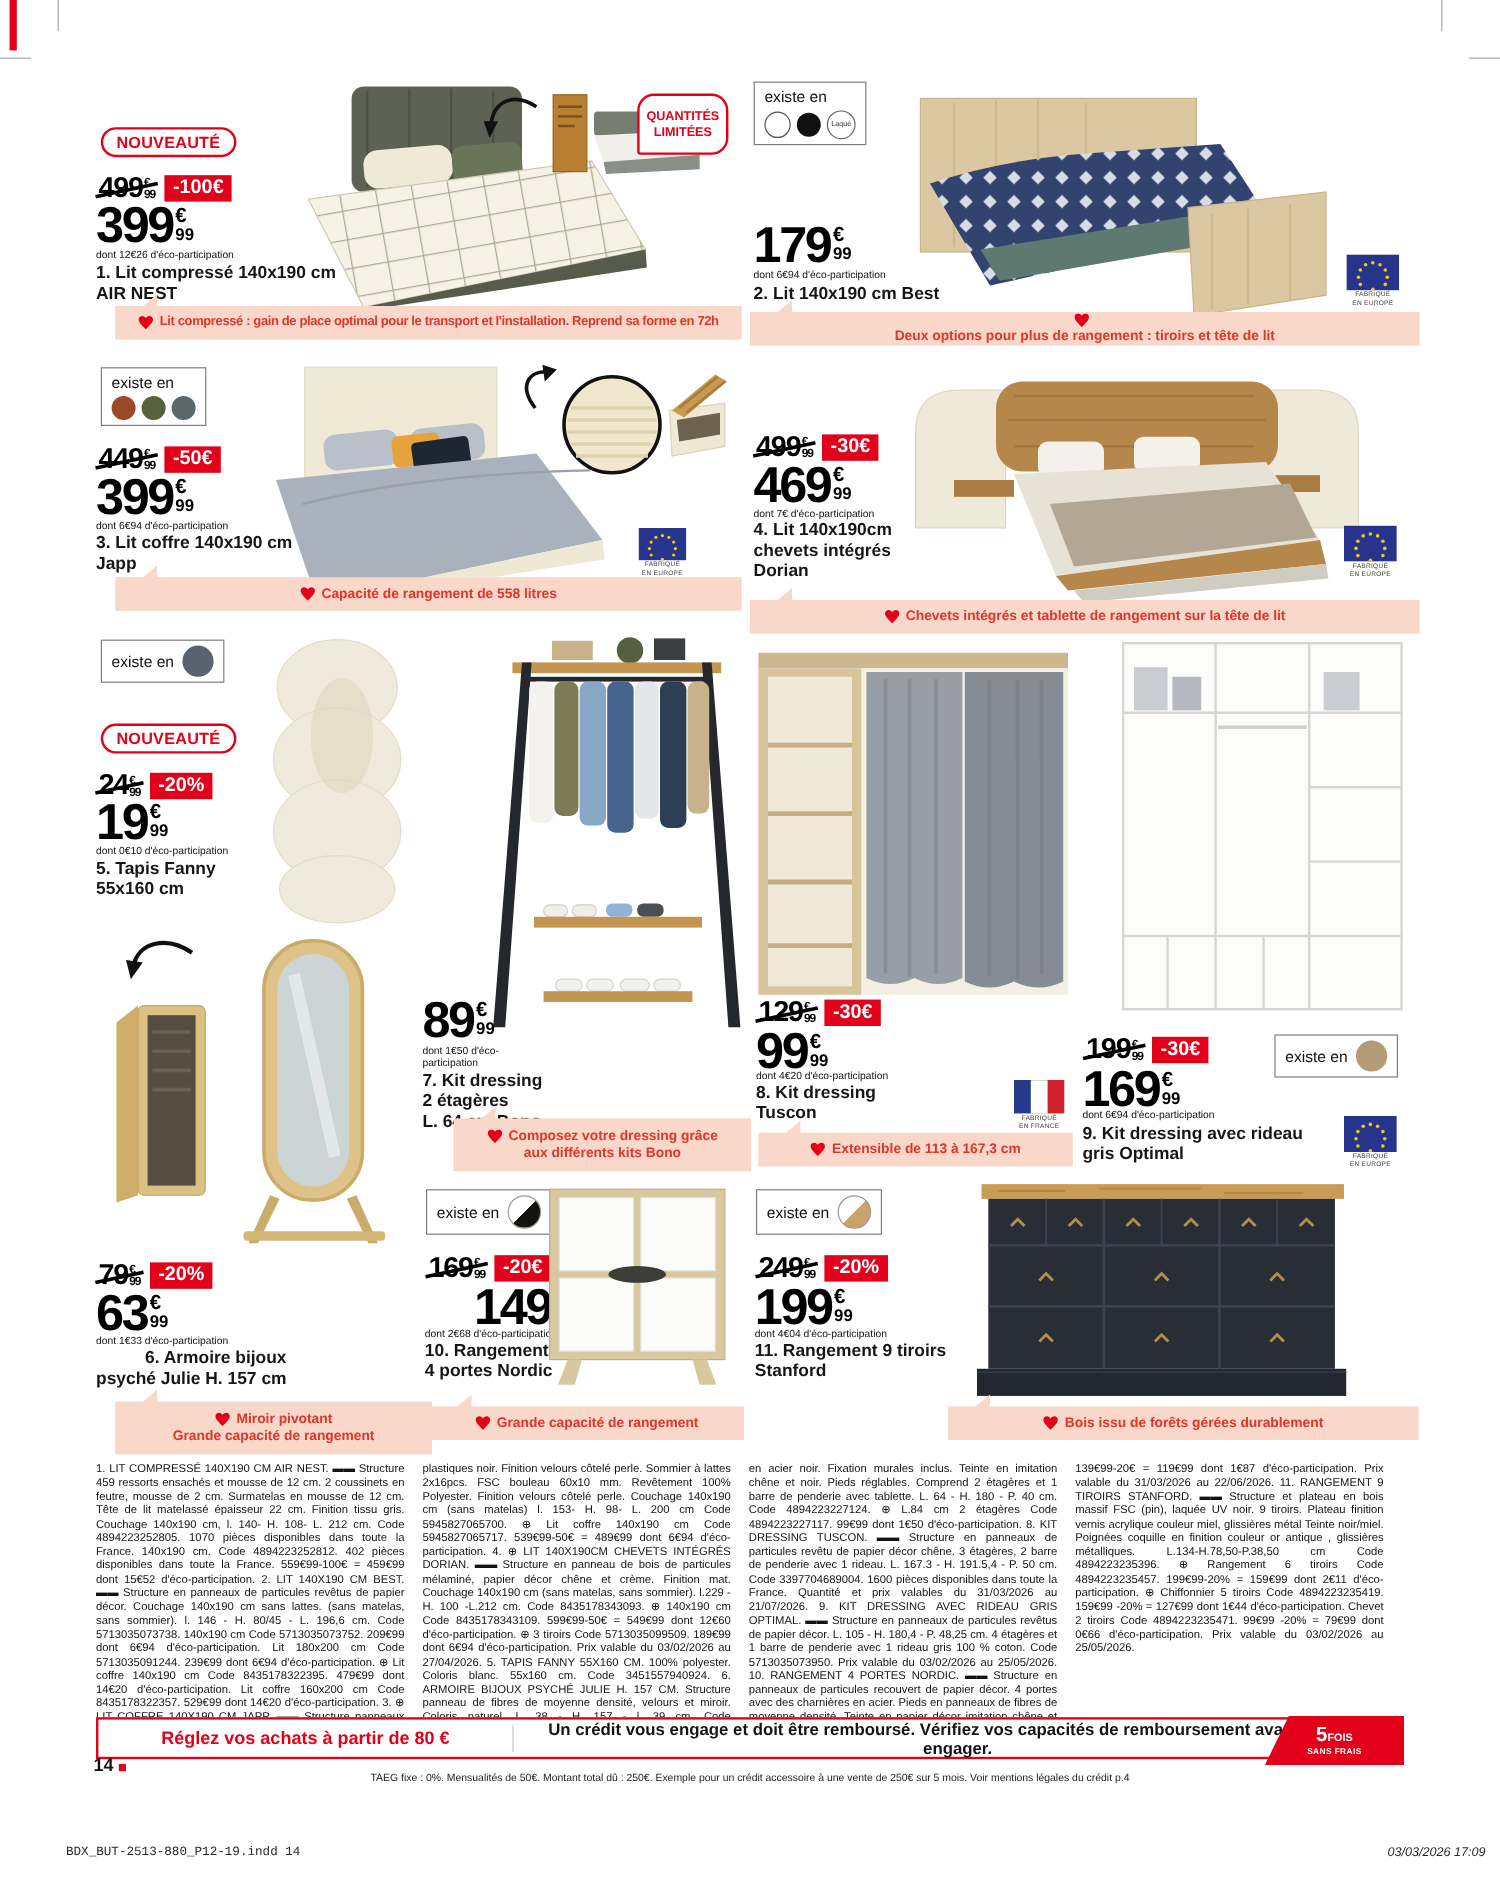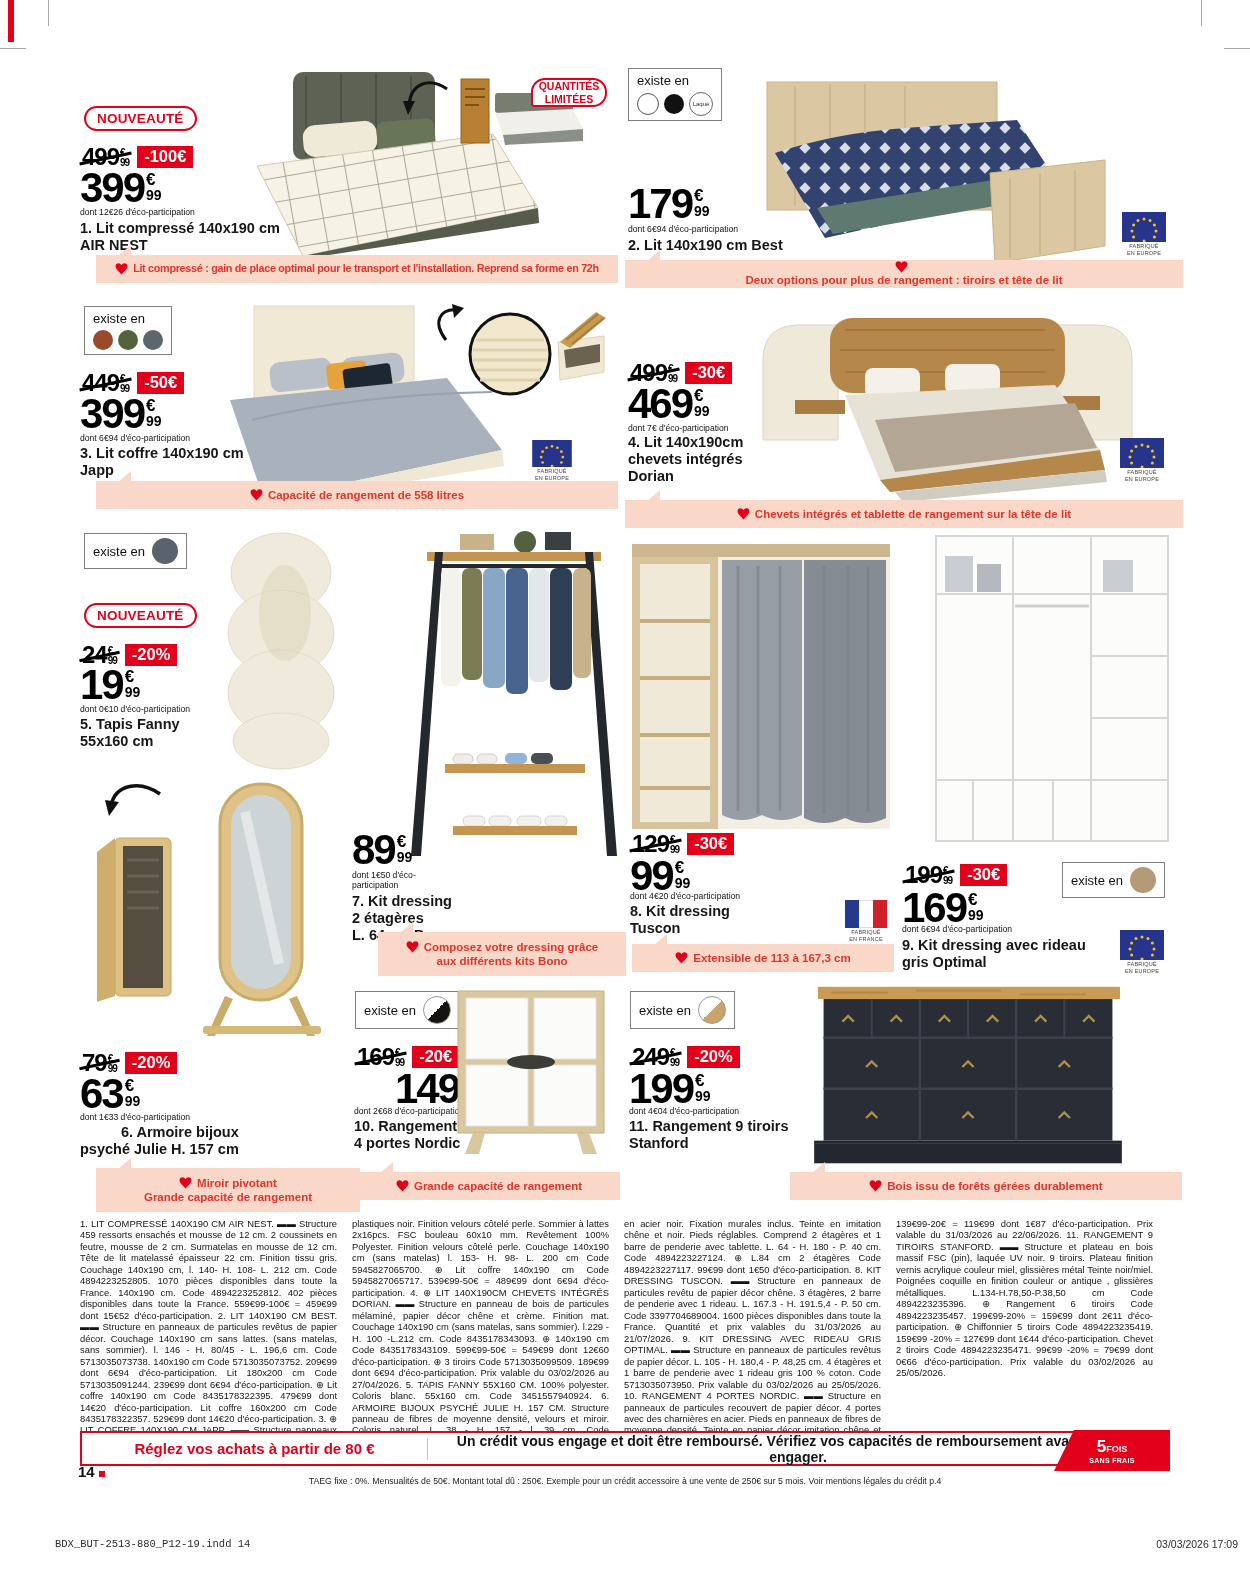--- a/index.html
+++ b/index.html
@@ -27,21 +27,21 @@
           display:flex;align-items:center;justify-content:center;text-align:left;line-height:1.25;
           padding:2px 6px;white-space:nowrap;}
   .banner.wrap{white-space:normal;}
   .banner::before{content:"";position:absolute;left:22px;top:-10px;width:0;height:0;
           border-left:13px solid transparent;border-bottom:11px solid #f9d8c9;}
   .heart{flex:0 0 auto;margin-right:5px;display:inline-flex;}
   
   .badge-n{position:absolute;border:2.5px solid #e2001a;border-radius:16px;color:#e2001a;font-weight:bold;
            font-size:13.5px;padding:3px 11px;background:#fff;letter-spacing:.2px;white-space:nowrap;}
   .ql{position:absolute;border:2.5px solid #e2001a;border-radius:14px 14px 14px 3px;color:#e2001a;
-      font-weight:bold;font-size:10.5px;text-align:center;padding:0 5px;line-height:1.2;background:#fff;}
+      font-weight:bold;font-size:10.5px;text-align:center;padding:11px 5px;line-height:1.2;background:#fff;}
   
   .existe{position:absolute;border:1px solid #7e7e7e;background:#fff;padding:4px 8px;font-size:13px;color:#111;}
   .existe.h{display:flex;align-items:center;gap:7px;}
   .existe .row{display:flex;align-items:center;gap:5px;margin-top:4px;}
   .circ{width:20px;height:20px;border-radius:50%;display:inline-block;flex:0 0 auto;}
   .laq{width:22px;height:22px;border-radius:50%;border:1px solid #666;background:#fff;color:#333;
        display:inline-flex;align-items:center;justify-content:center;font-size:6px;}
   
   .flagbox{position:absolute;text-align:center;}
   .flagbox .cap{font-size:5.5px;color:#444;line-height:1.25;margin-top:1px;letter-spacing:.2px;}
@@ -681,15 +681,15 @@
     <div class="sep"></div>
     <div class="msg">Un crédit vous engage et doit être remboursé. Vérifiez vos capacités de remboursement avant de vous engager.</div>
     <div class="ribbon">
       <div class="l1"><b>5</b><span>FOIS</span></div>
       <div class="l2">SANS FRAIS</div>
     </div>
   </div>
   <div class="pagenum"><span>14</span><span class="redsq"></span></div>
   <div class="taeg">TAEG fixe : 0%. Mensualités de 50€. Montant total dû : 250€. Exemple pour un crédit accessoire à une vente de 250€ sur 5 mois. Voir mentions légales du crédit p.4</div>
   <div class="printline" style="left:55px;font-family:Liberation Mono, monospace;">BDX_BUT-2513-880_P12-19.indd   14</div>
-  <div class="printline" style="right:12px;">03/03/2026   17:09</div>
+  <div class="printline" style="right:12px;font-style:italic;">03/03/2026   17:09</div>
 
 </div>
 
 </body></html>

